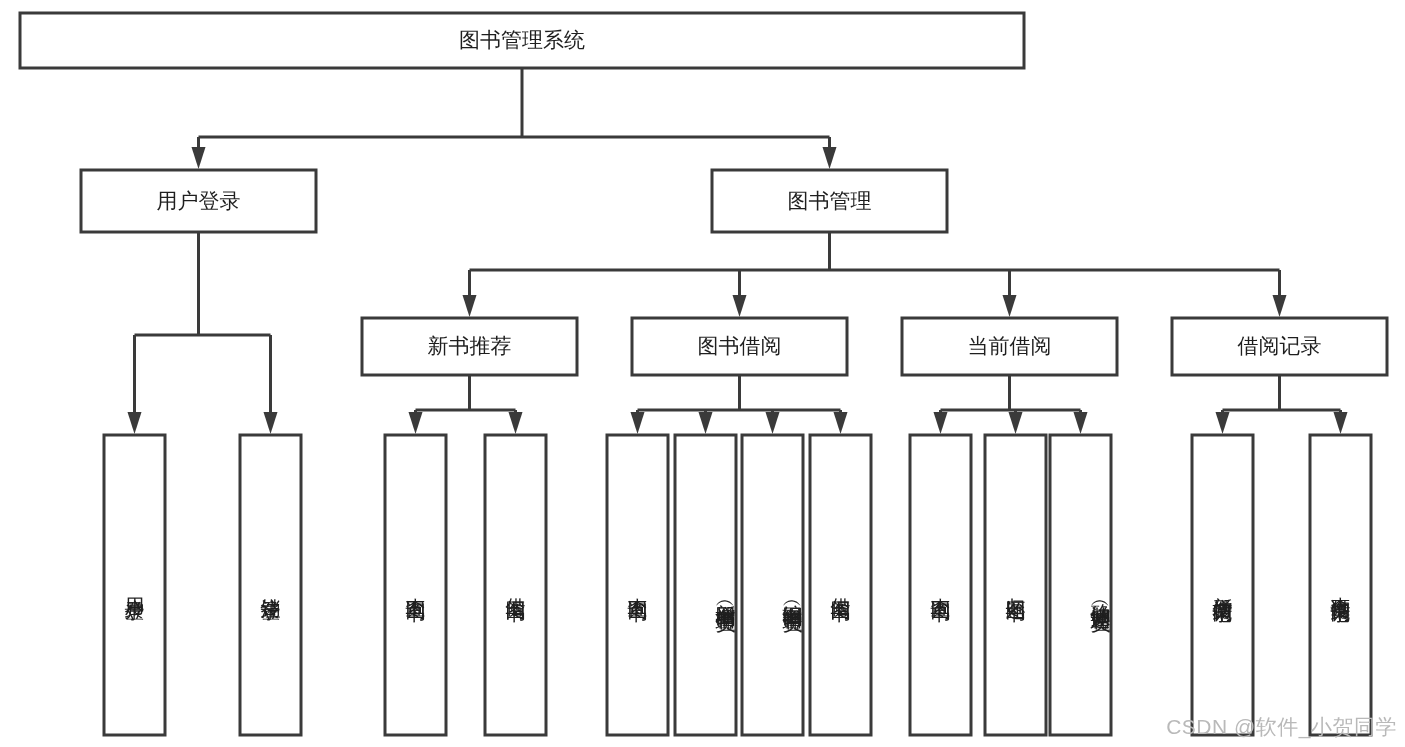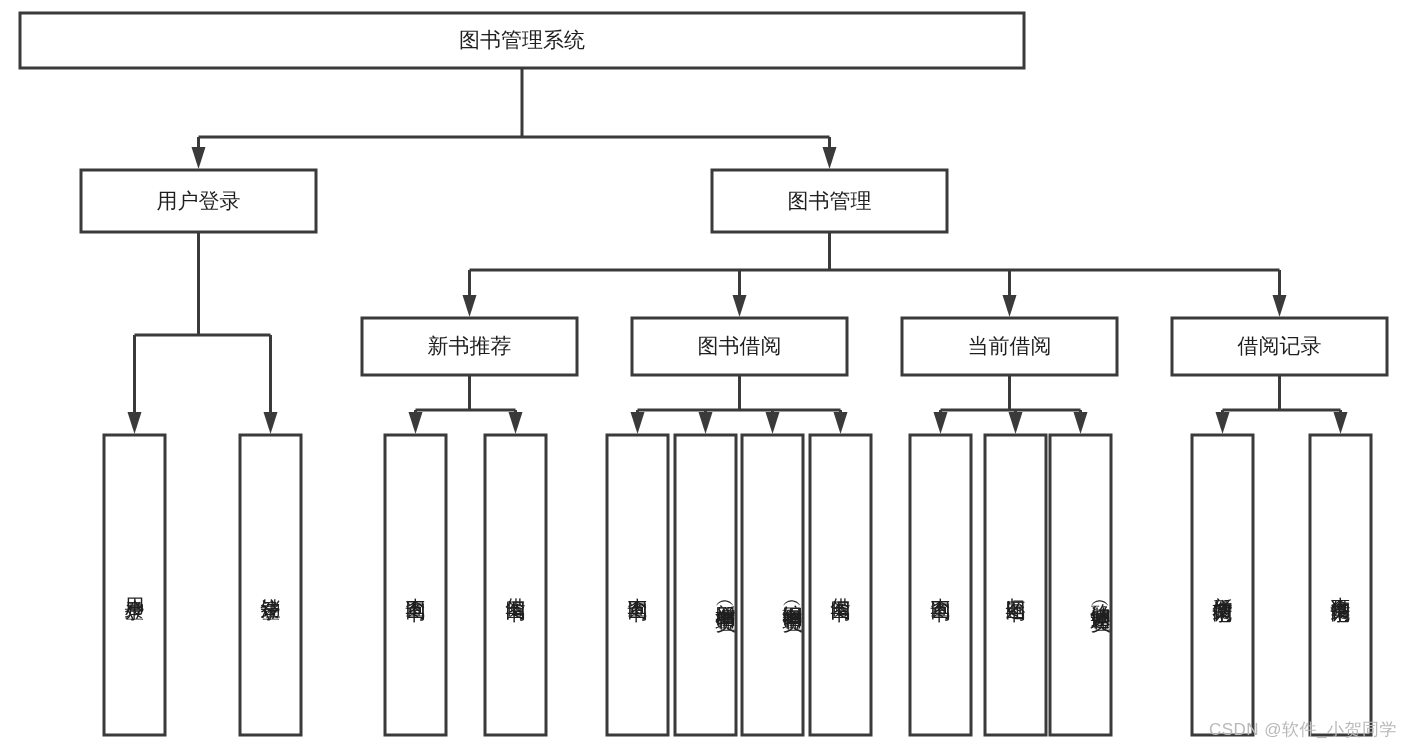--- a/index.html
+++ b/index.html
@@ -35,21 +35,21 @@
     letter-spacing:1.5px;
     color:#1f1f1f;
     white-space:nowrap;
     pointer-events:none;
     user-select:none;
   }
   .watermark{
     position:absolute;
     right:8px;bottom:6px;
     font-family:"Liberation Sans","DejaVu Sans",sans-serif;
-    font-size:17px;
+    font-size:21px;
     color:#b9b9b9;
     white-space:nowrap;
     letter-spacing:0.5px;
   }
 </style>
 </head>
 <body>
 
 <div id="diagram-root">
   <svg id="tree-svg" viewBox="0 0 1405 747">

